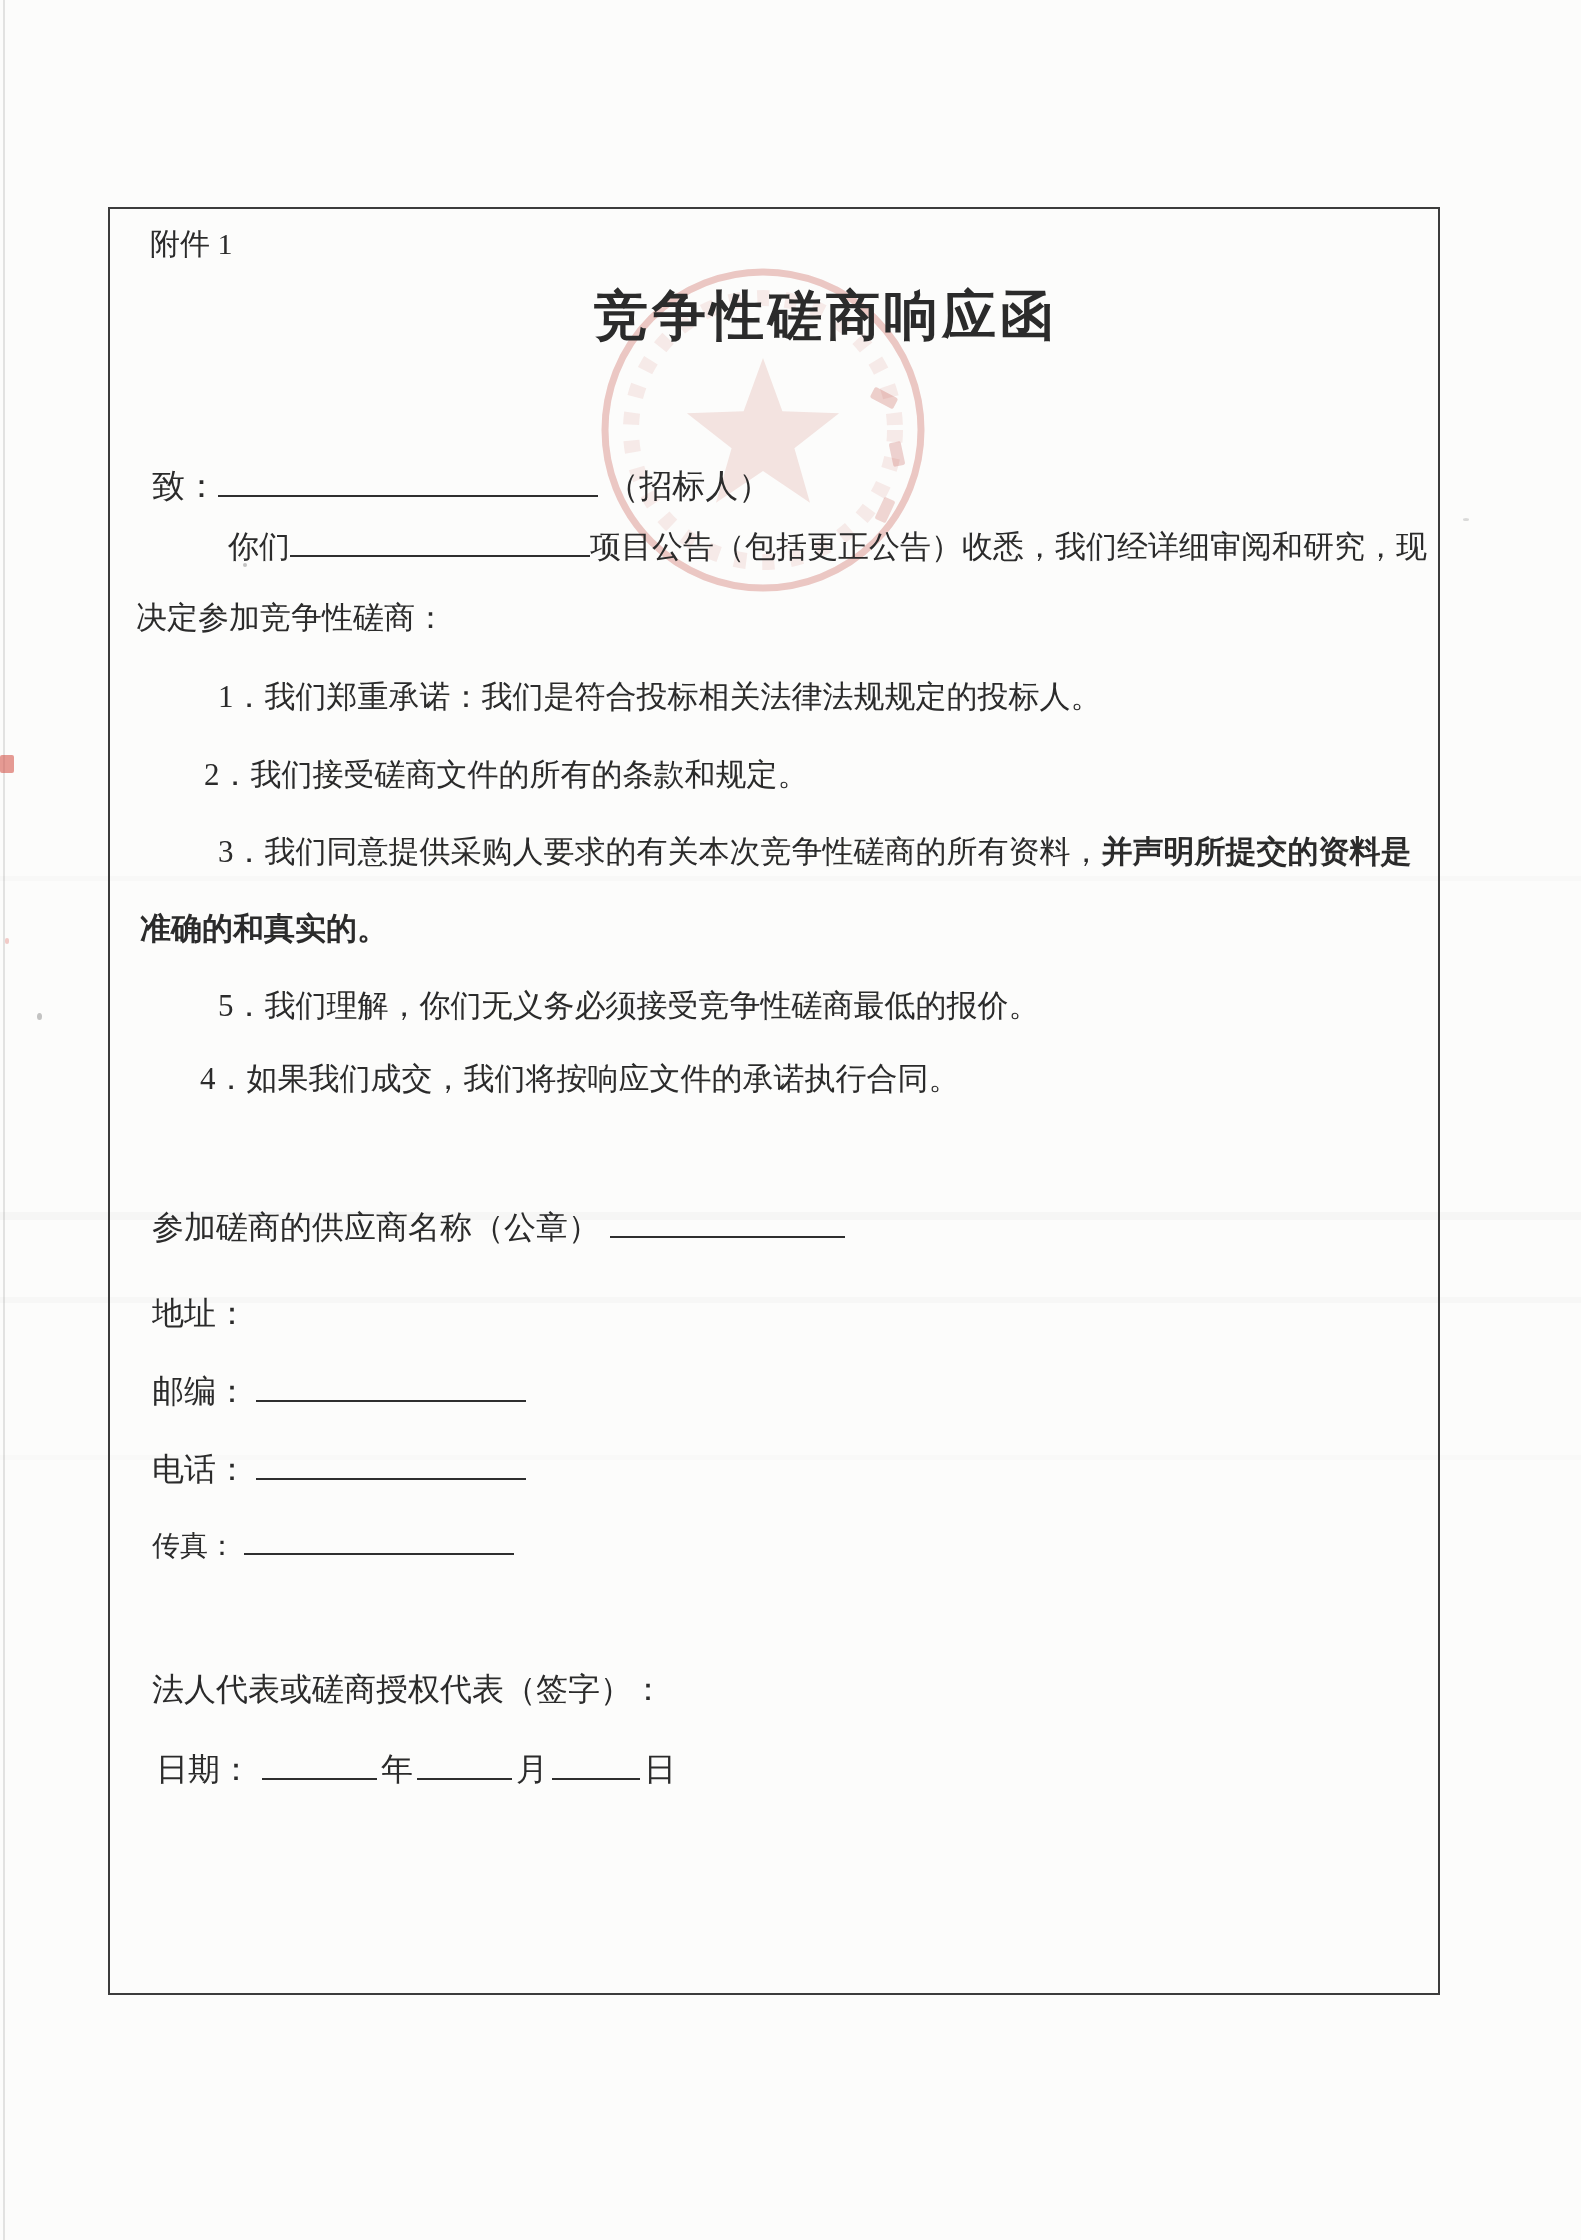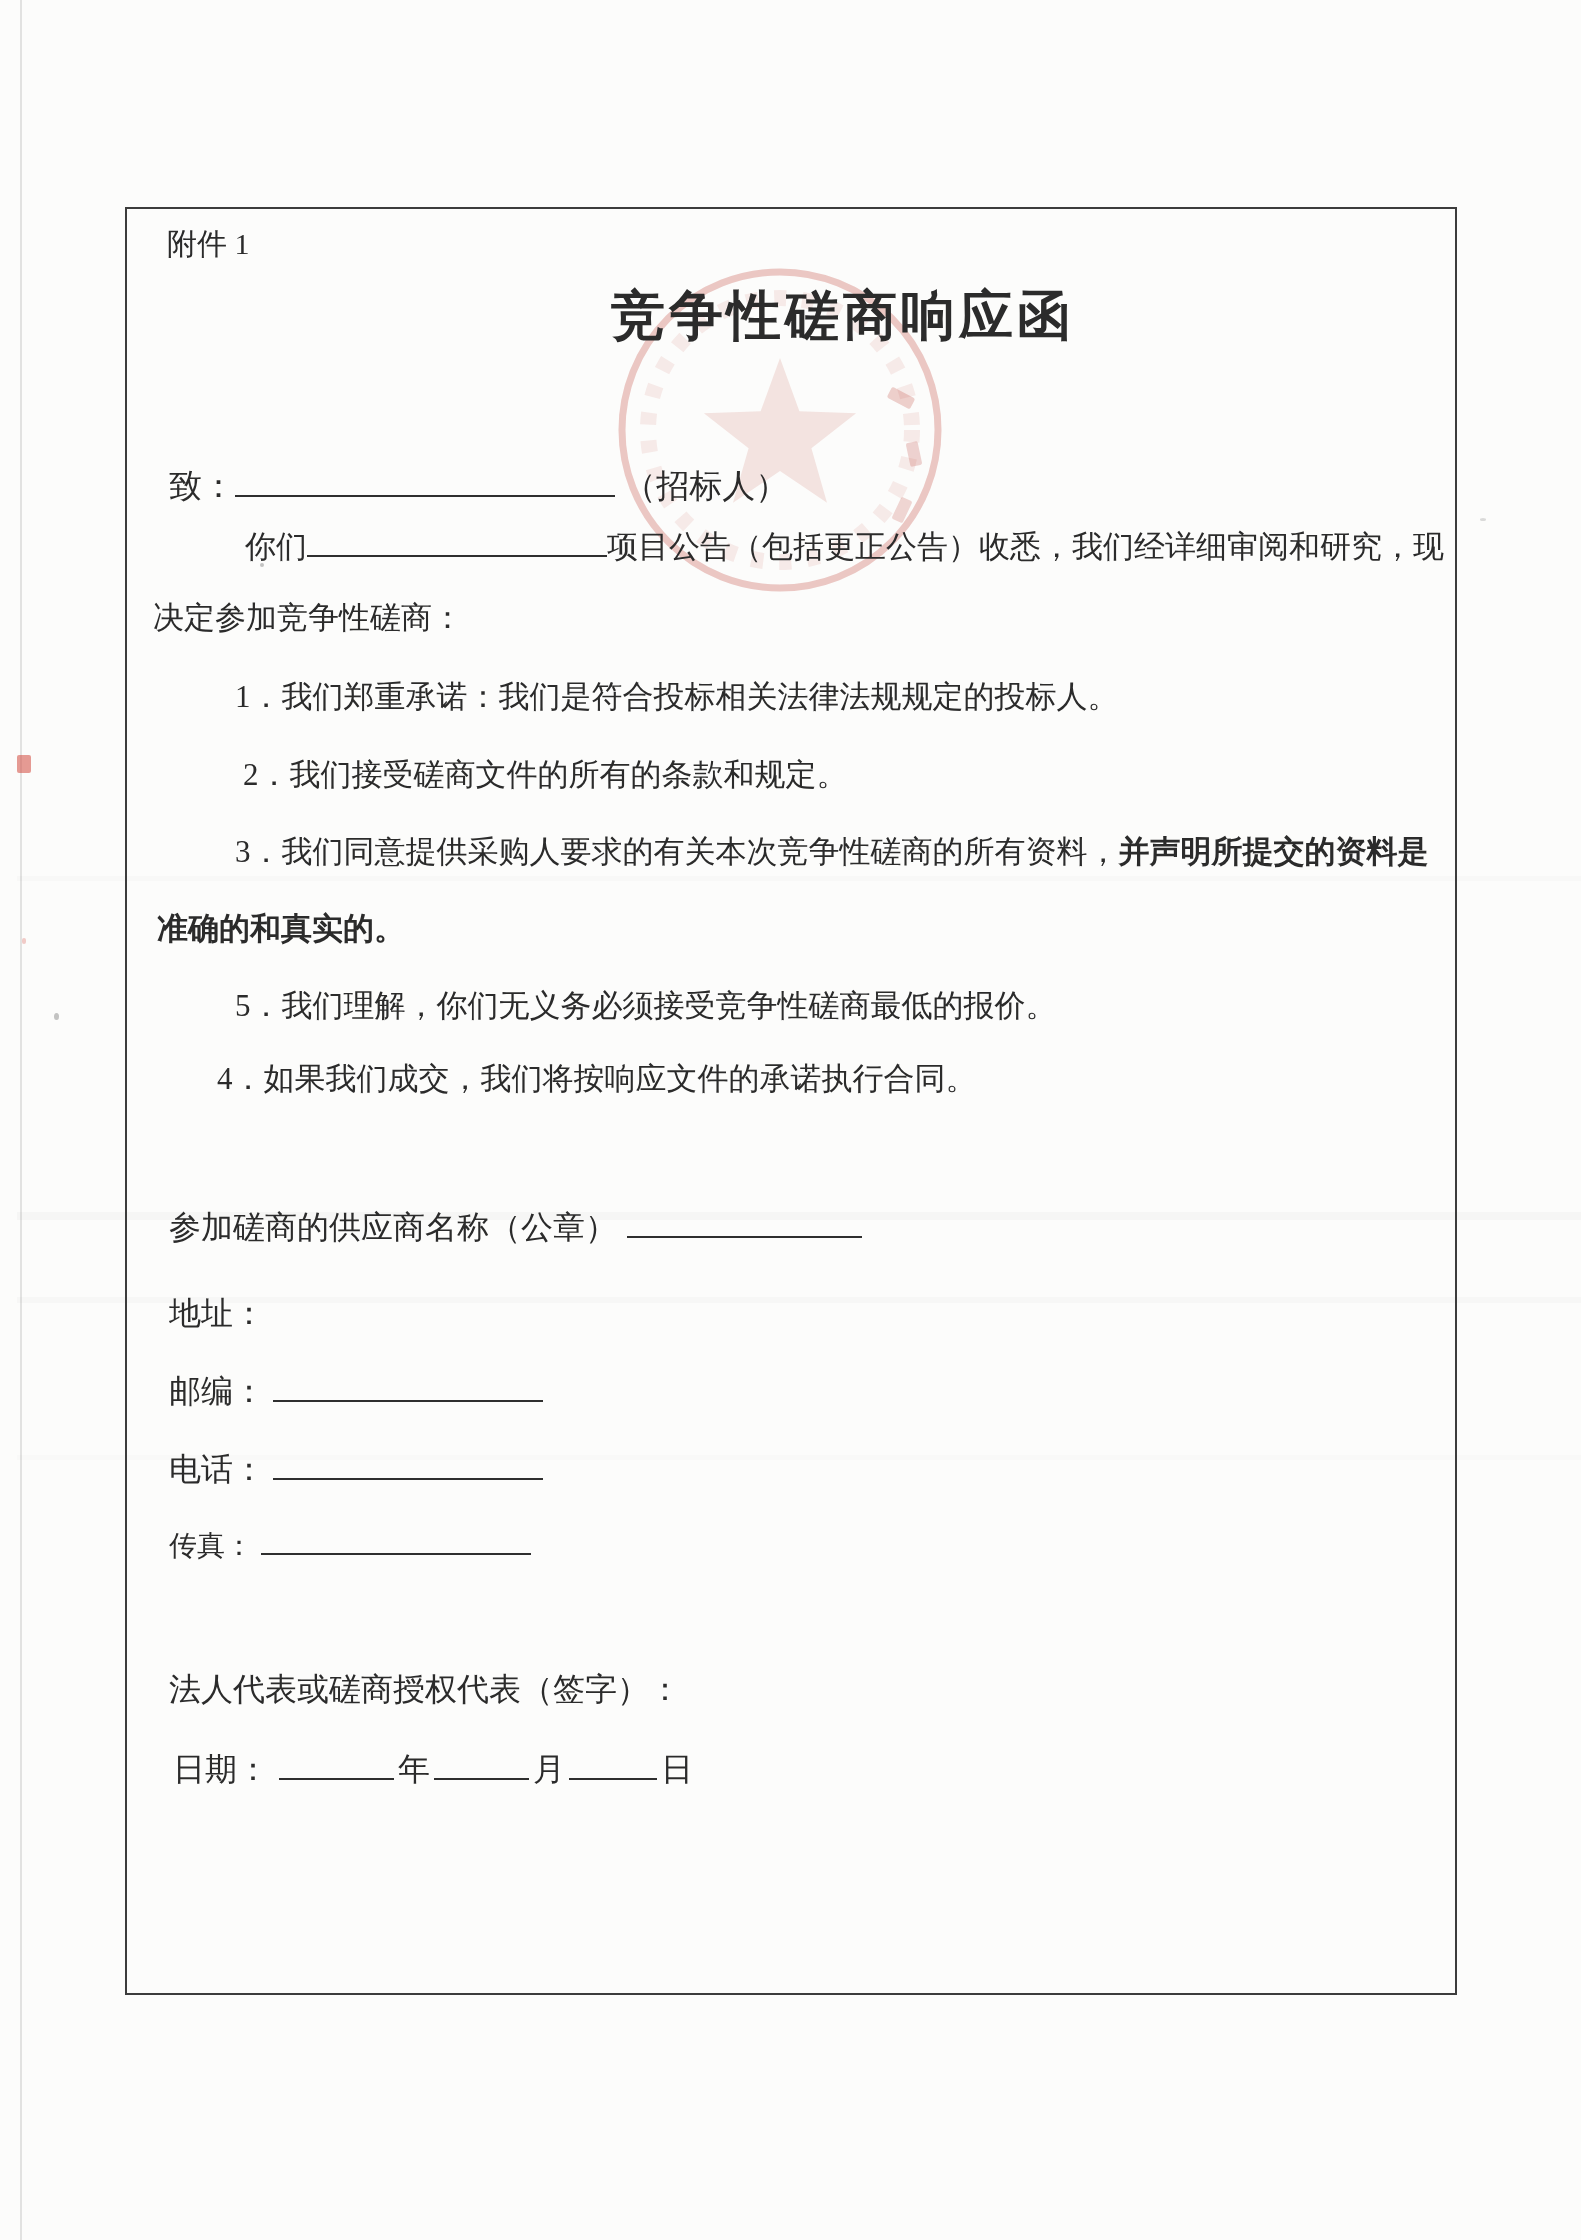--- a/index.html
+++ b/index.html
@@ -2,21 +2,21 @@
 <html><head>
 <meta charset="utf-8">
 <style>
   html,body{margin:0;padding:0;}
   body{
     width:1581px;height:2240px;position:relative;overflow:hidden;
     background:#fcfcfb;
     font-family:"Liberation Serif","DejaVu Serif",serif;
     color:#2b2b2b;
   }
-  .page{position:absolute;inset:0;margin-left:17px;}
+  .page{position:absolute;inset:0;}
   
   .edge-shadow{position:absolute;left:3px;top:0;width:2px;height:2240px;background:rgba(0,0,0,0.10);}
   .streak{position:absolute;left:0;width:1581px;background:rgba(120,120,120,0.045);}
   .speck{position:absolute;background:#8a8a8a;opacity:.5;border-radius:50%;}
   .red-smudge{position:absolute;left:0;top:755px;width:14px;height:18px;background:rgba(214,88,78,0.6);border-radius:2px;}
   .red-smudge-2{position:absolute;left:5px;top:938px;width:4px;height:6px;background:rgba(214,88,78,0.3);border-radius:2px;}
 
   .form-box{
     position:absolute;left:108px;top:207px;width:1332px;height:1788px;
     border:2px solid #3c3c3c;background:transparent;box-sizing:border-box;
@@ -26,21 +26,21 @@
   .attachment{left:150px;top:224px;font-size:30px;}
   .title{
     left:108px;top:280px;width:1436px;text-align:center;margin:0;
     font-size:54px;font-weight:bold;letter-spacing:4px;
   }
   .salutation{left:152px;top:464px;font-size:33px;}
   .intro1{left:228px;top:526px;font-size:31px;}
   .intro2{left:136px;top:597px;font-size:31px;}
   .item{font-size:31px;}
   .item1{left:218px;top:676px;}
-  .item2{left:226px;top:754px;}
+  .item2{left:204px;top:754px;}
   .item3{left:218px;top:831px;}
   .item3cont{left:140px;top:908px;}
   .item5{left:218px;top:985px;}
   .item6{left:200px;top:1058px;}
   .bold{font-weight:bold;text-align:right;}
   .supplier{left:152px;top:1206px;font-size:32px;}
   .address{left:152px;top:1292px;font-size:32px;}
   .postal{left:152px;top:1370px;font-size:32px;}
   .phone{left:152px;top:1448px;font-size:32px;}
   .fax{left:152px;top:1526px;font-size:28px;}

